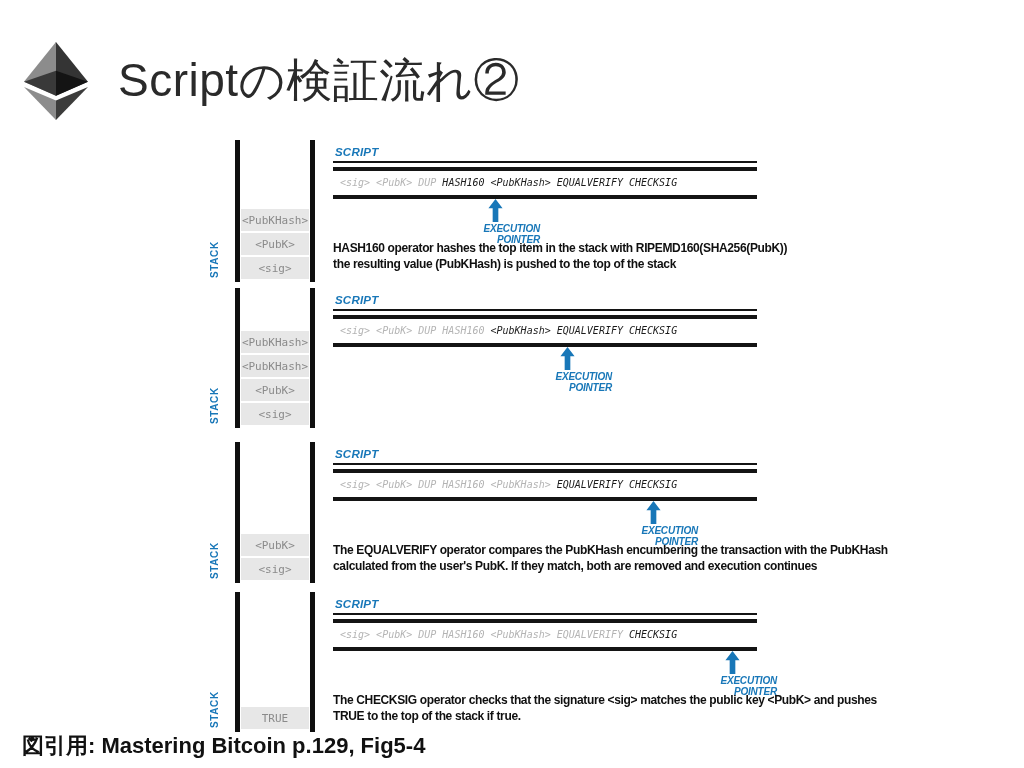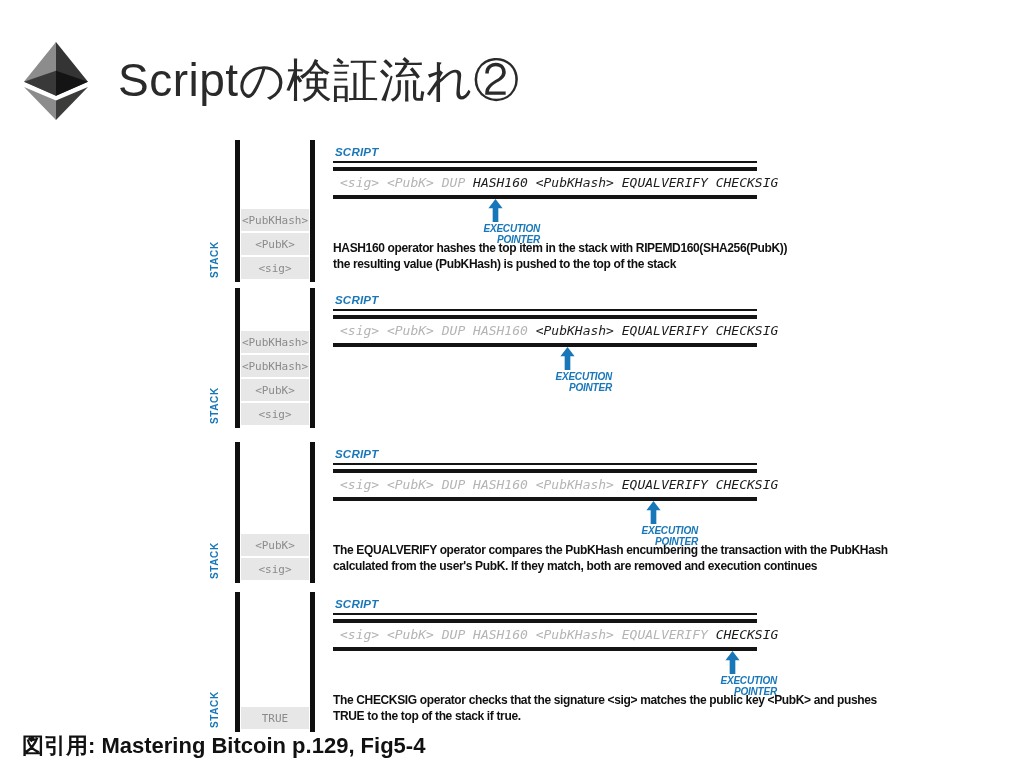--- a/index.html
+++ b/index.html
@@ -36,21 +36,21 @@
     font-family:"DejaVu Sans Mono",monospace;font-size:11px;
     display:flex;align-items:center;justify-content:center;white-space:nowrap;
   }
 
   .script-zone{position:absolute;left:123px;top:0;width:424px;height:100%;font-style:italic;}
   .script-label{position:absolute;left:2px;top:6px;font-size:11.5px;font-weight:bold;color:#1877b8;letter-spacing:0.2px;}
   .thin-rule{position:absolute;left:0;top:21px;width:100%;height:2px;background:#141414;}
   .rule-top{position:absolute;left:0;top:27px;width:100%;height:4px;background:#141414;}
   .script-line{
     position:absolute;left:0;top:33px;width:100%;height:20px;line-height:20px;
-    font-family:"DejaVu Sans Mono",monospace;font-size:13px;
+    font-family:"DejaVu Sans Mono",monospace;font-size:10px;
     white-space:pre;padding-left:7px;box-sizing:border-box;
   }
   .script-line .done{color:#b4b4b4;}
   .script-line .active{color:#1c1c1c;}
   .rule-bottom{position:absolute;left:0;top:55px;width:100%;height:4px;background:#141414;}
 
   .pointer{position:absolute;top:59px;width:90px;text-align:right;}
   .pointer svg{display:block;margin:0 auto 1px auto;width:15px;height:23px;}
   .ptr-text{font-size:10px;font-weight:bold;color:#1877b8;line-height:1.1;letter-spacing:-0.2px;white-space:pre-line;}
   .p1 .pointer{left:117px;}

